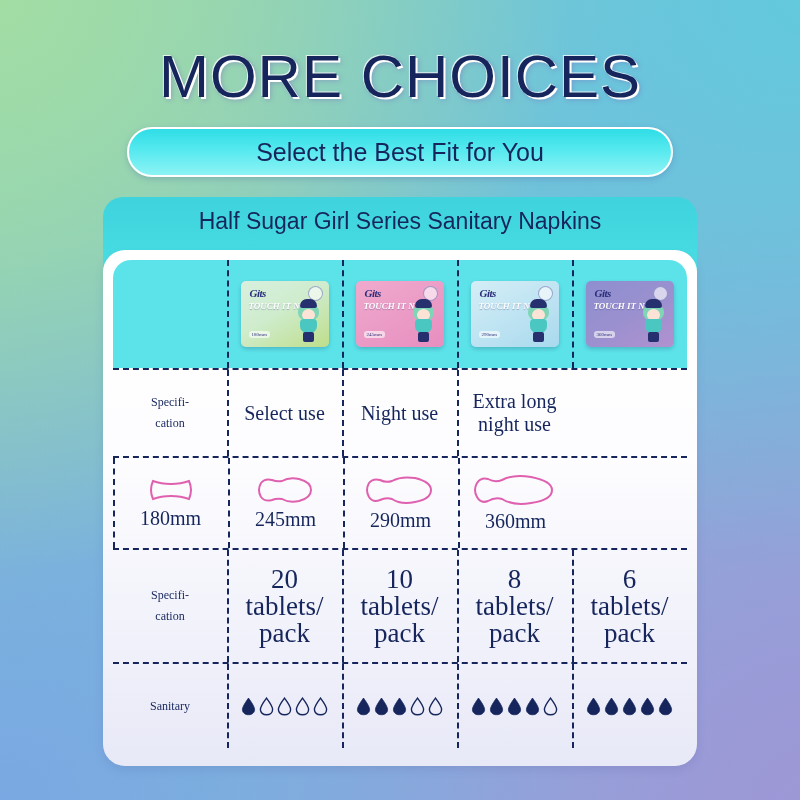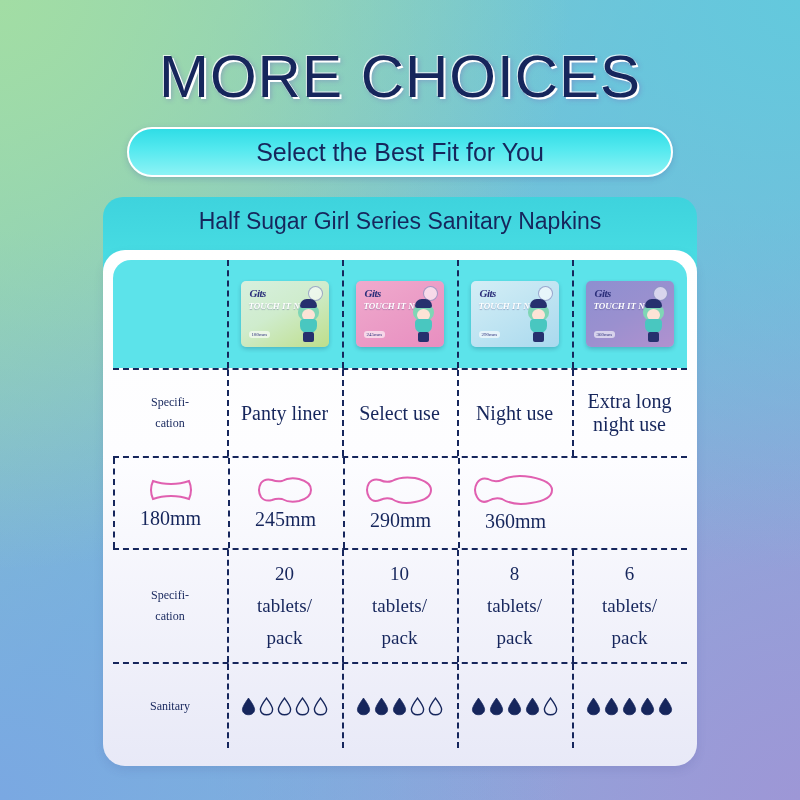--- a/index.html
+++ b/index.html
@@ -227,21 +227,21 @@
   .r-sizes { height: 90px; }
   .r-qty   { height: 112px; }
   .r-ref   { height: 84px; }
 
   .r-spec .cell  { height: 86px; }
   .r-sizes .cell { height: 90px; }
   .r-qty .cell   { height: 112px; }
   .r-ref .cell   { height: 84px; }
 
   .lbl { font-size: 12px; line-height: 21px; }
-  .val { font-size: 19px; line-height: 32px; }
+  .val { font-size: 27px; line-height: 27px; }
   .val-sm { font-size: 20px; line-height: 23px; }
 
   
   .sizestack {
     display: flex; flex-direction: column;
     align-items: center; justify-content: center;
     gap: 3px;
   }
   .sizestack .mm { font-size: 20px; color: #16265c; }
 
@@ -341,21 +341,20 @@
 
       <div class="row-sep"></div>
 
       <div class="row r-spec">
         <div class="cell c0">
           <div class="lbl">
             <span>Specifi-</span><br>
             <span>cation</span>
           </div>
         </div>
-        <div class="cell c1 vsep val-sm">Panty liner</div>
         <div class="cell c2 vsep val-sm">Select use</div>
         <div class="cell c3 vsep val-sm">Night use</div>
         <div class="cell c4 vsep val-sm">Extra long<br>night use</div>
       </div>
 
       <div class="row-sep"></div>
 
       <div class="row r-sizes">
 
         <div class="cell c1 vsep">

